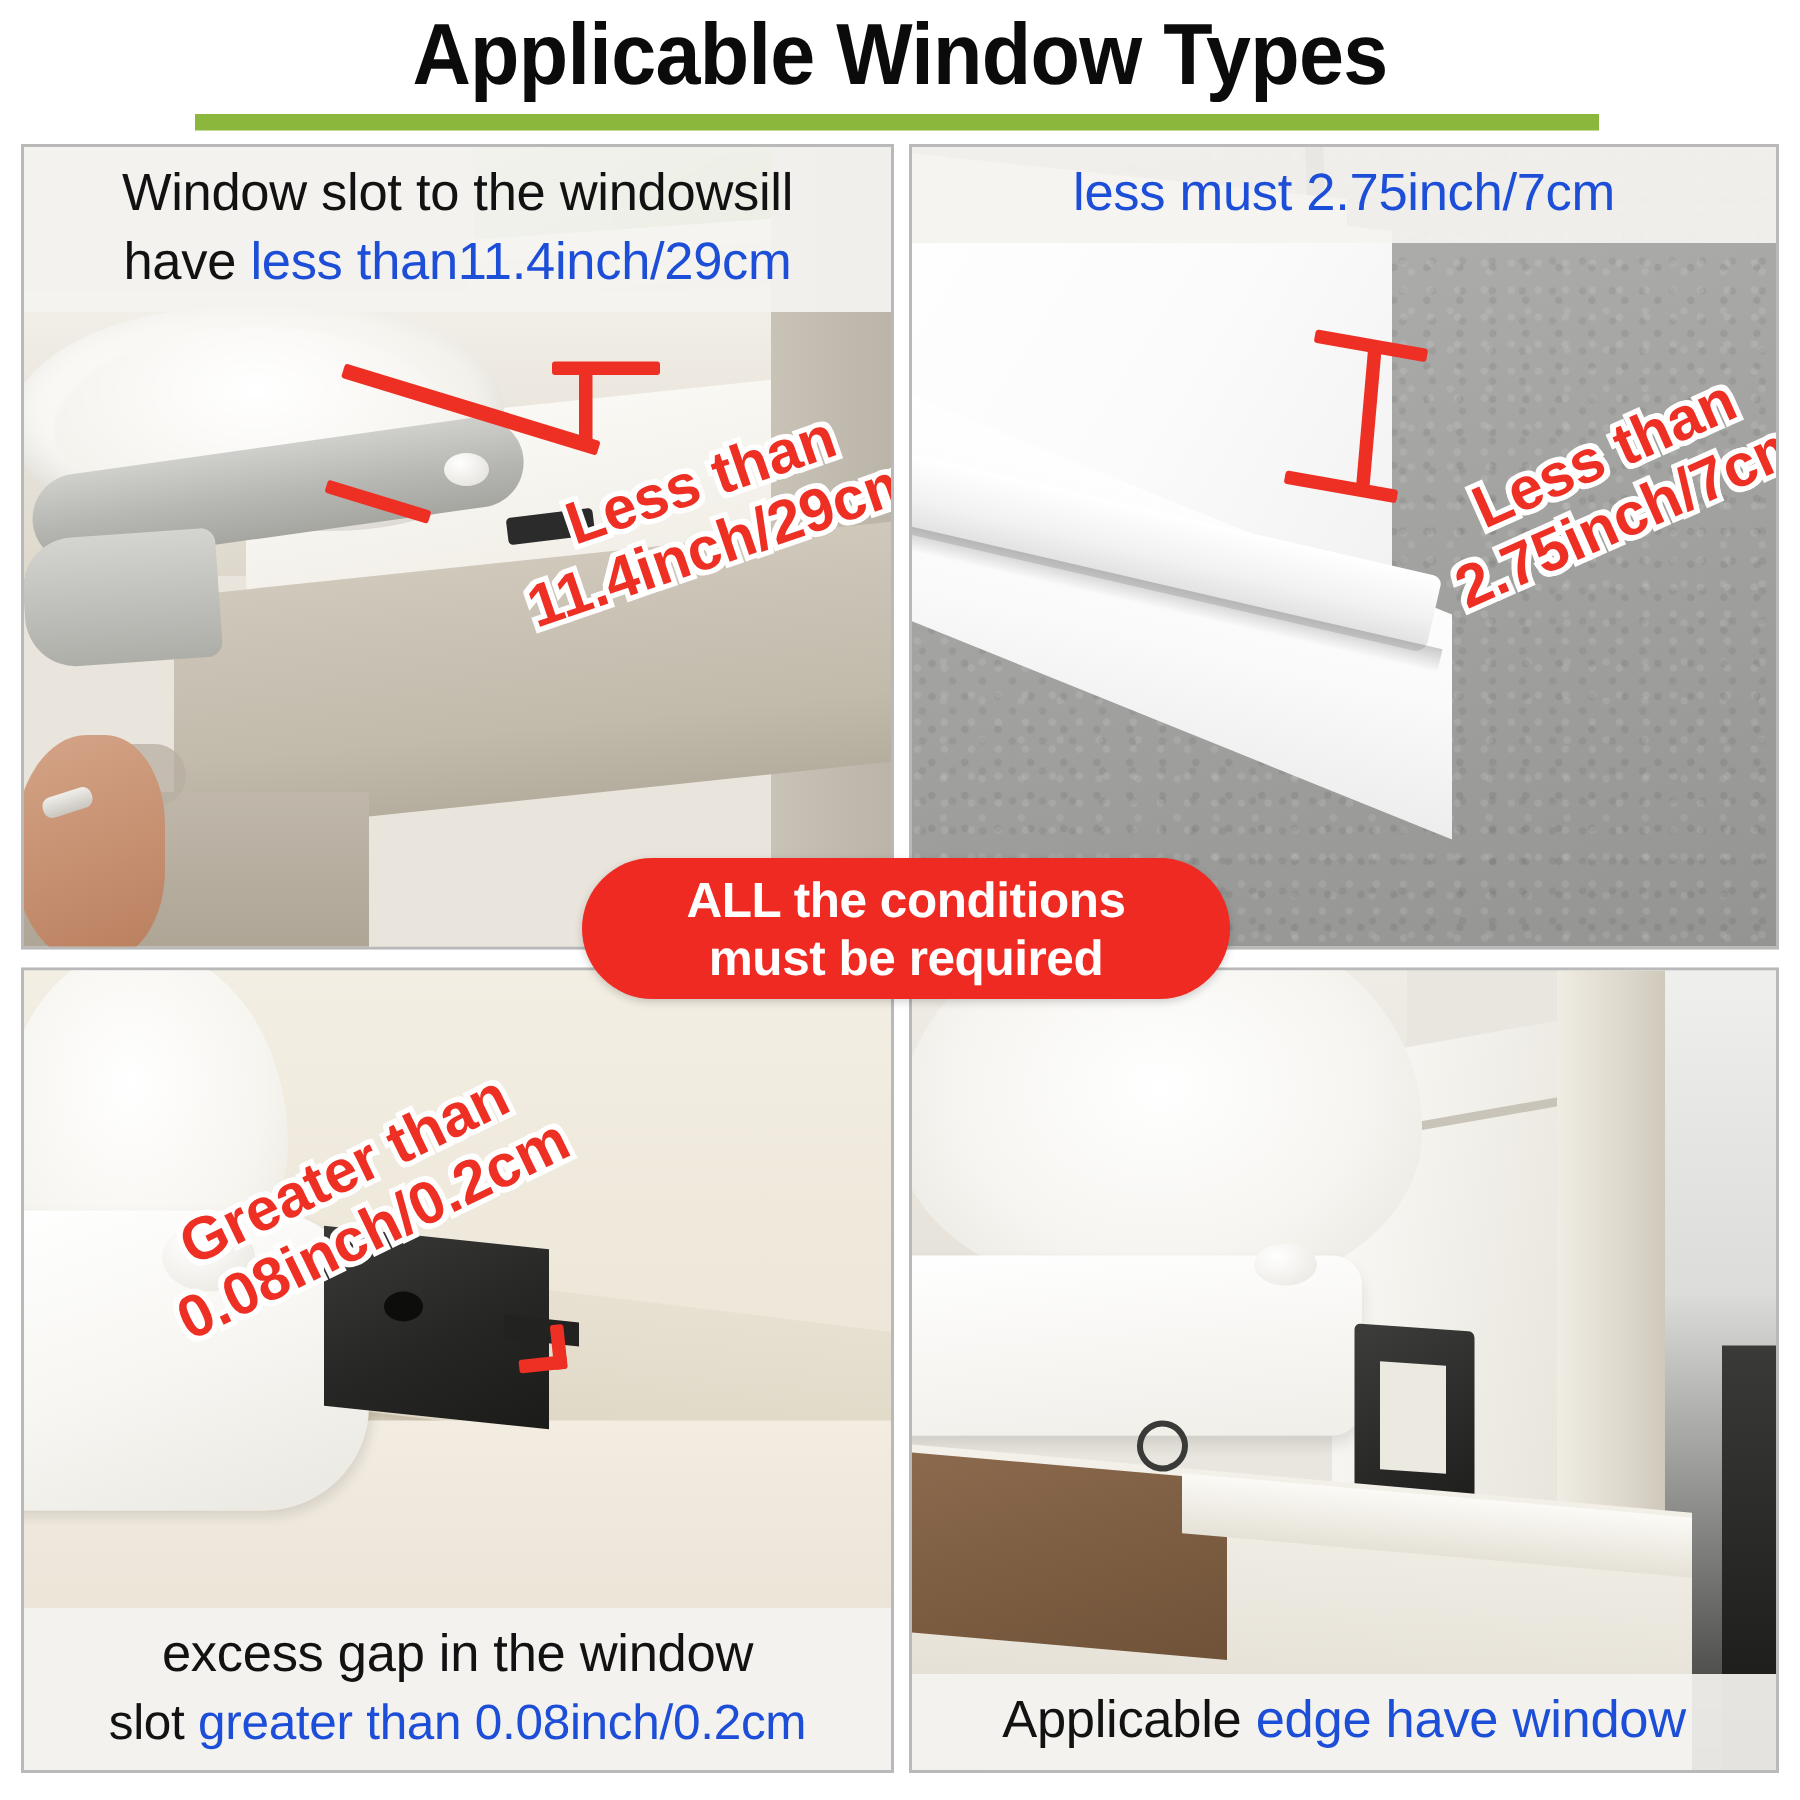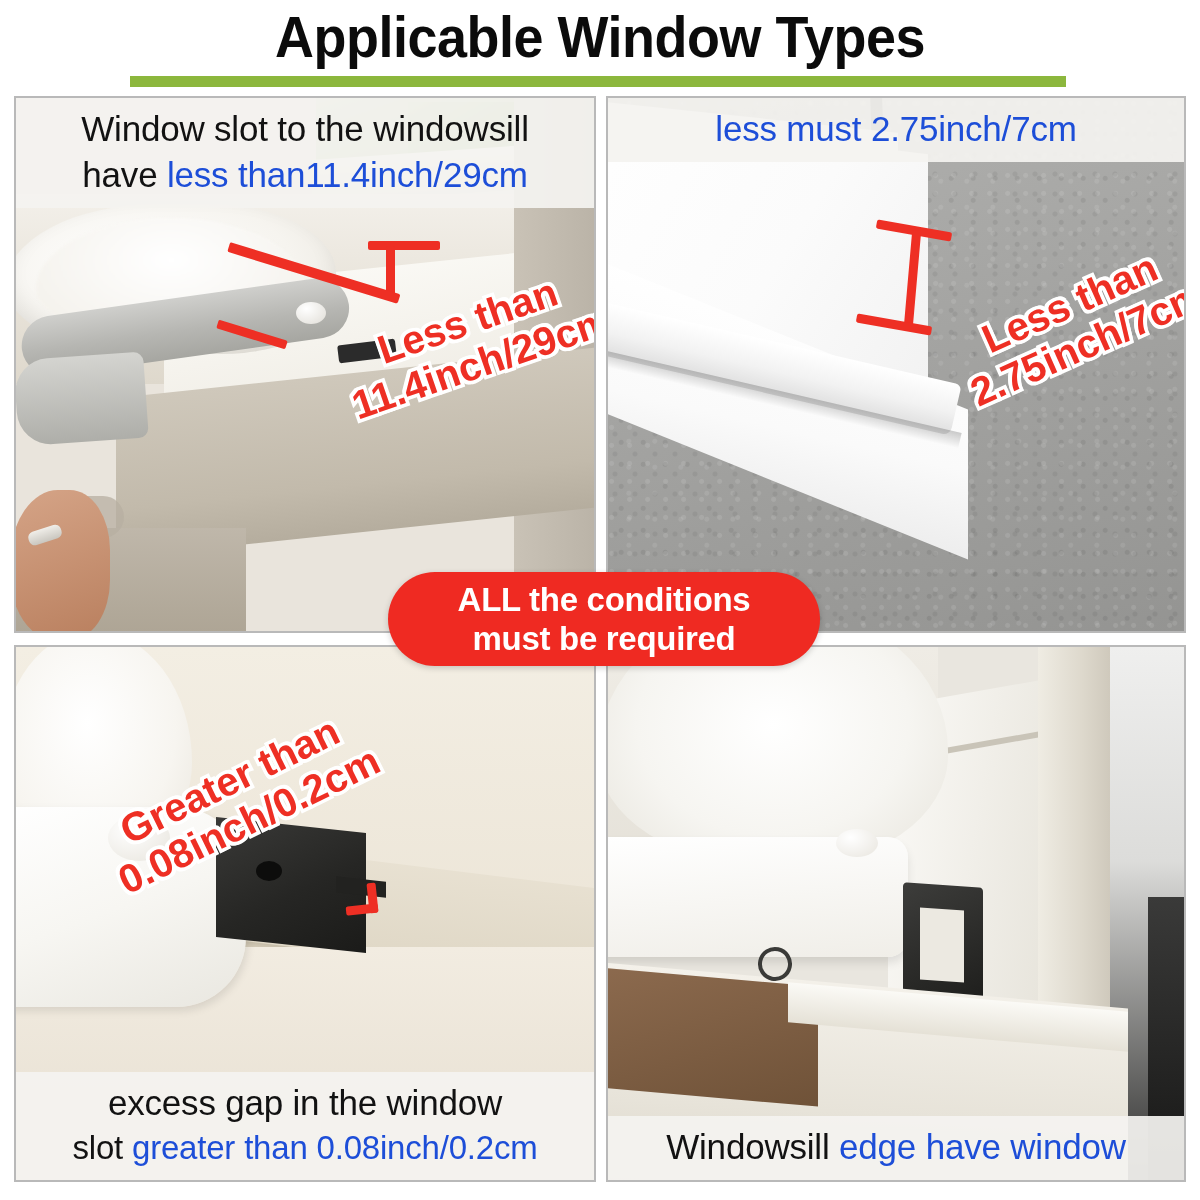--- a/index.html
+++ b/index.html
@@ -466,21 +466,21 @@
       <div class="br-knob"></div>
       <div class="br-hook"></div>
       <div class="br-hook-inner"></div>
       <div class="br-sill"></div>
       <div class="br-woodL"></div>
       <div class="br-sillrail"></div>
       <div class="br-ring"></div>
     </div>
 
     <div class="cap cap-bot">
-      <div class="cap-line"><span>Windowsill </span><span class="red">edge have window</span></div>
+      <div class="cap-line"><span>Applicable </span><span class="red">edge have window</span></div>
     </div>
   </div>
 
   <div class="badge">
     <div class="badge-line">ALL the conditions</div>
     <div class="badge-line">must be required</div>
   </div>
 
 </div>
 

